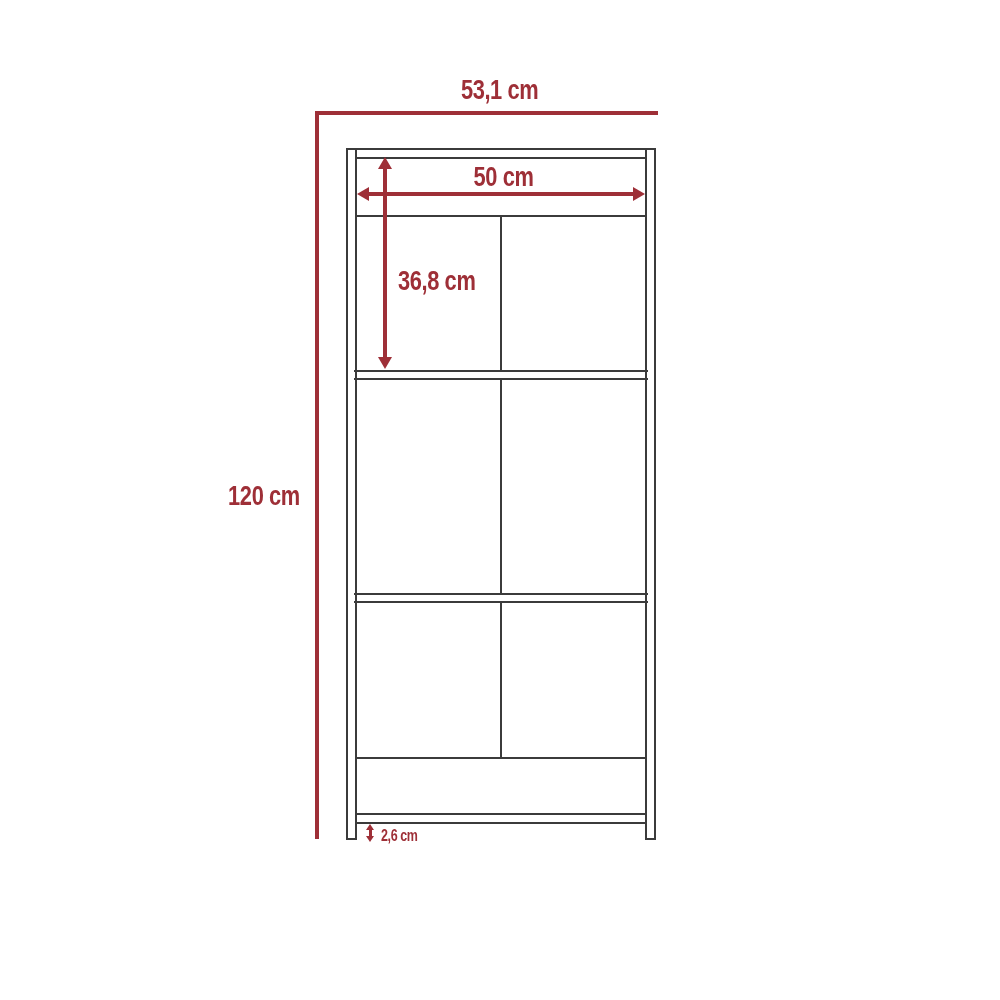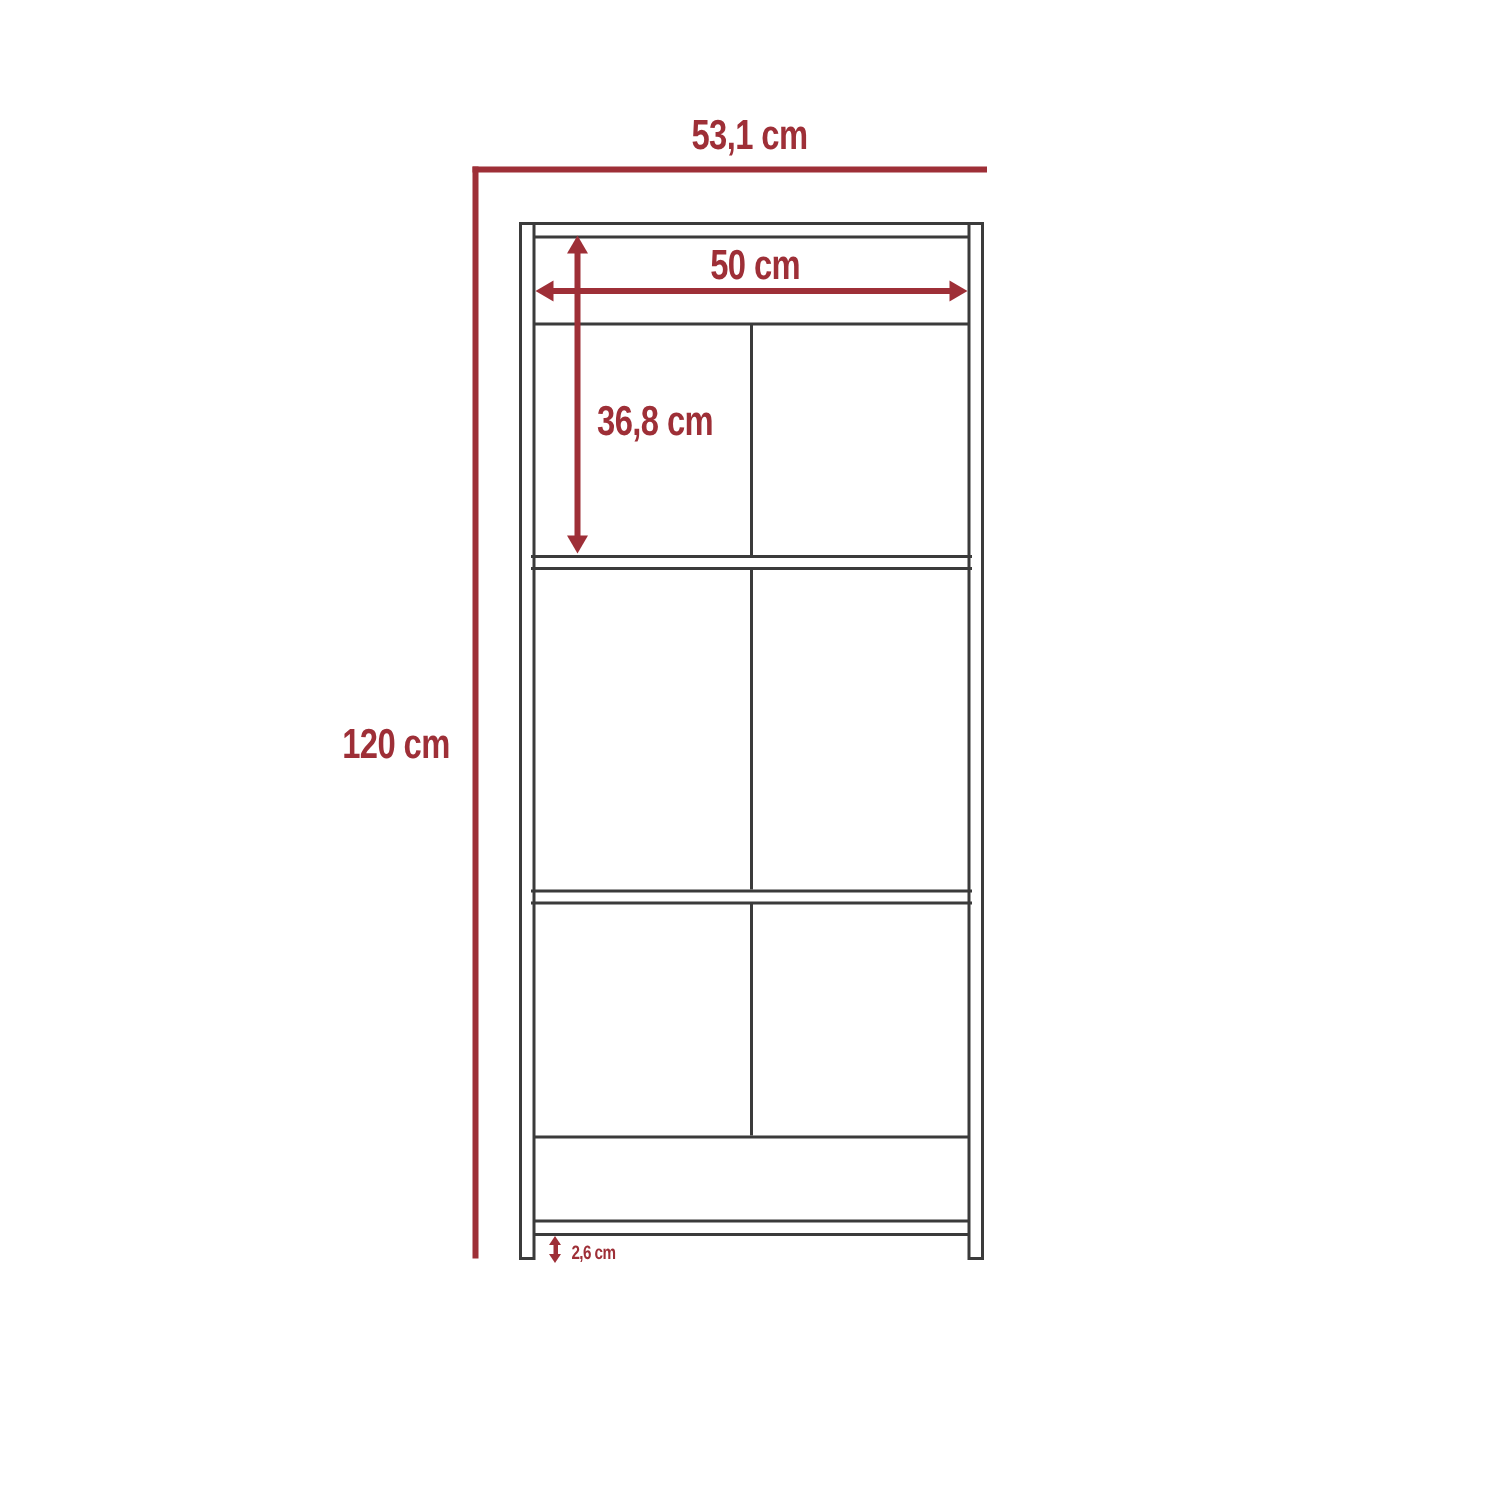--- a/index.html
+++ b/index.html
@@ -66,21 +66,21 @@
     white-space: nowrap;
   }
   .dim-label.center { text-align: center; }
   .cond {
     display: inline-block;
     transform: scaleX(0.78);
     transform-origin: center center;
     letter-spacing: -0.5px;
   }
   .cond.left-origin { transform-origin: left center; }
-  .dim-label.small { font-size: 13px; font-weight: 600; }
+  .dim-label.small { font-size: 16px; font-weight: 600; }
 </style>
 </head>
 <body style="background: rgb(255, 255, 255);">
 
 <div class="canvas">
 
   <div class="redline" style="left:315px; top:111px; width:343px; height:4px;"></div>
   <div class="redline" style="left:315px; top:111px; width:4px; height:728px;"></div>
 
   <div class="panel" style="left:346px; top:148px; width:11px; height:692px;"></div>

